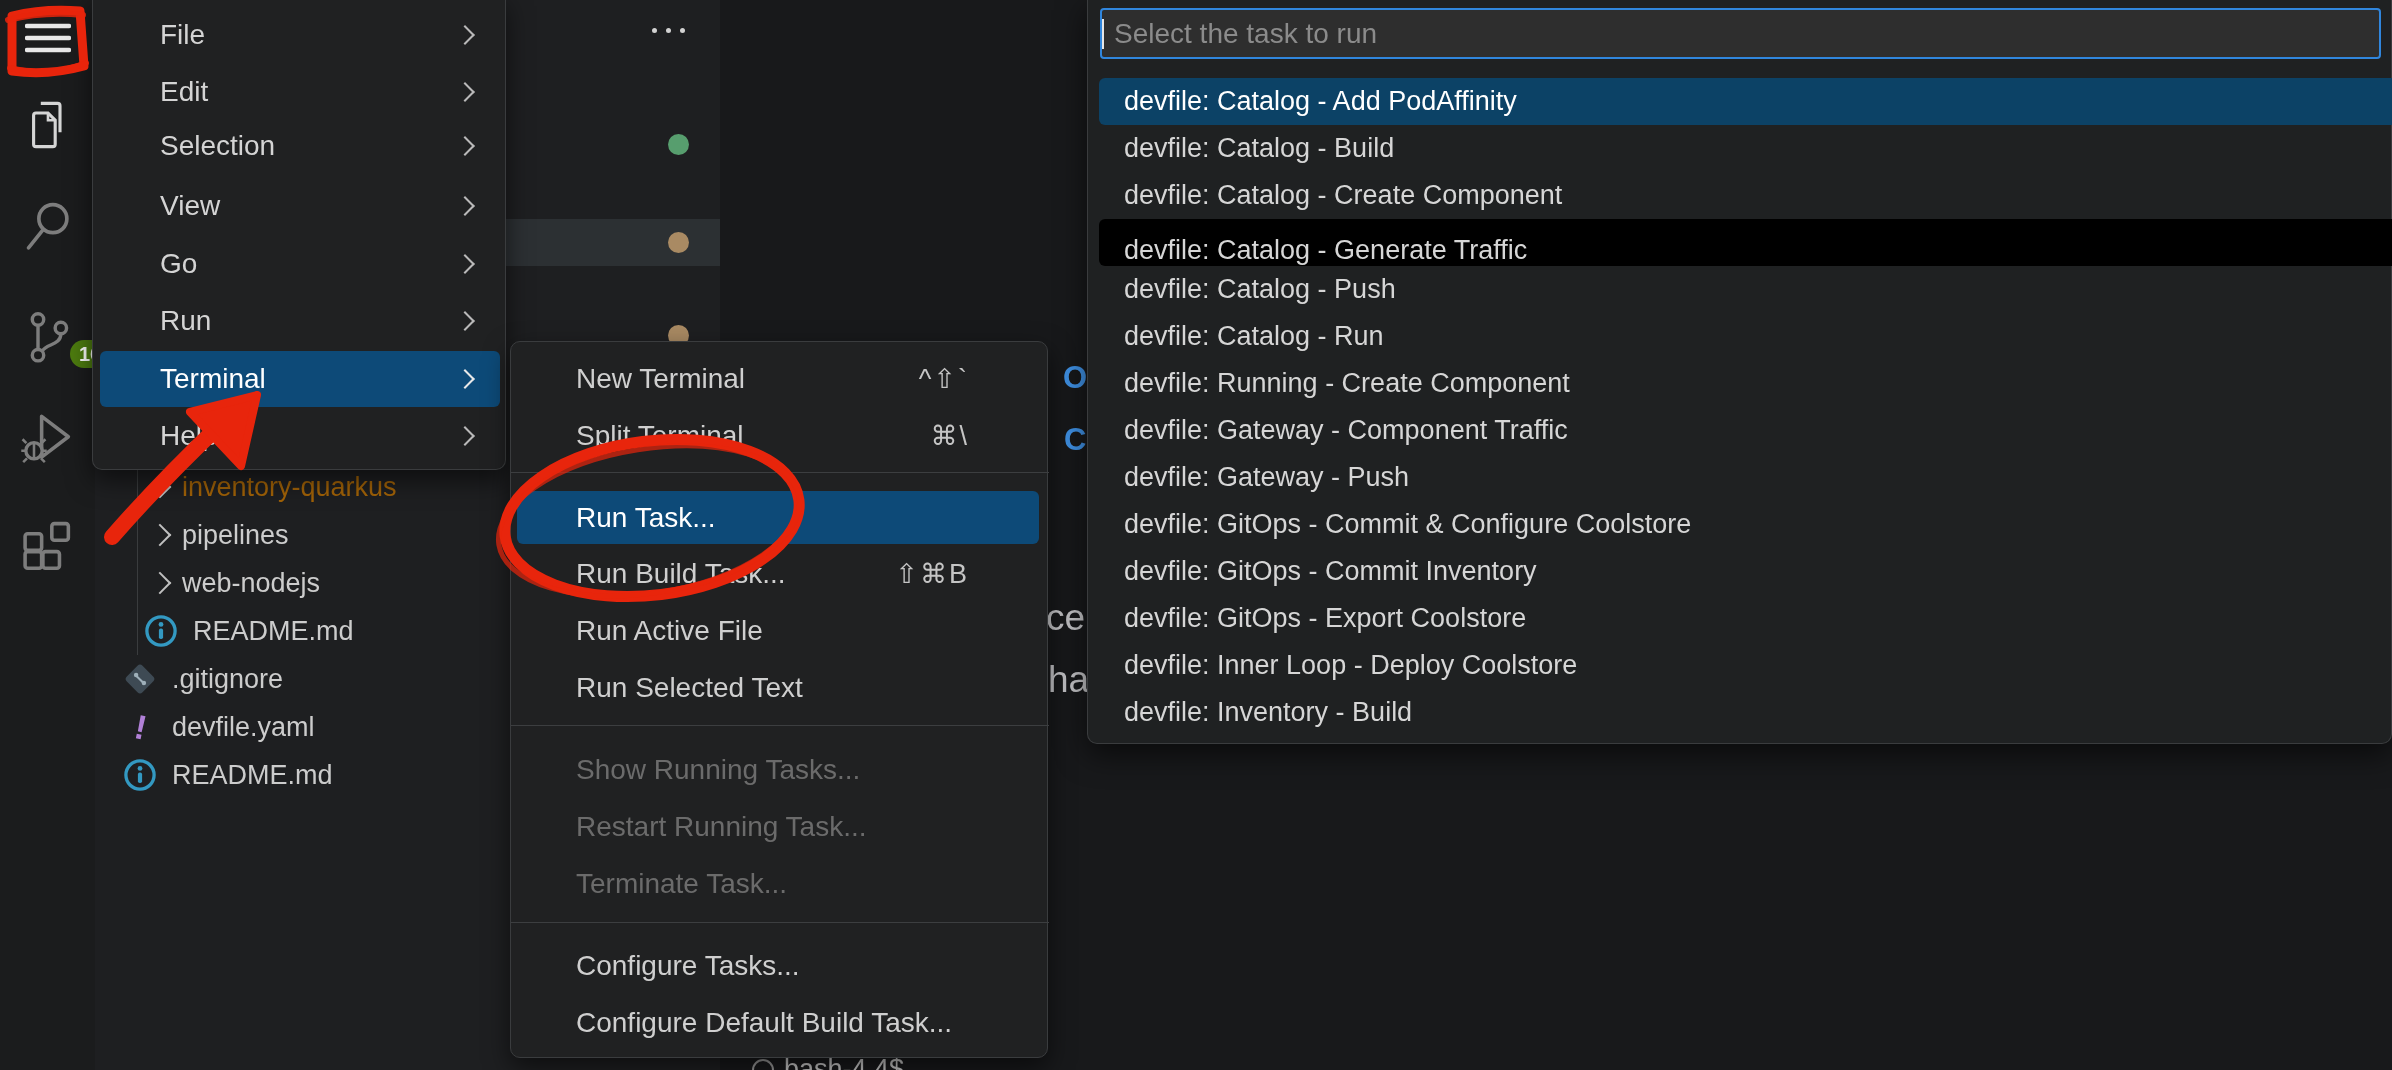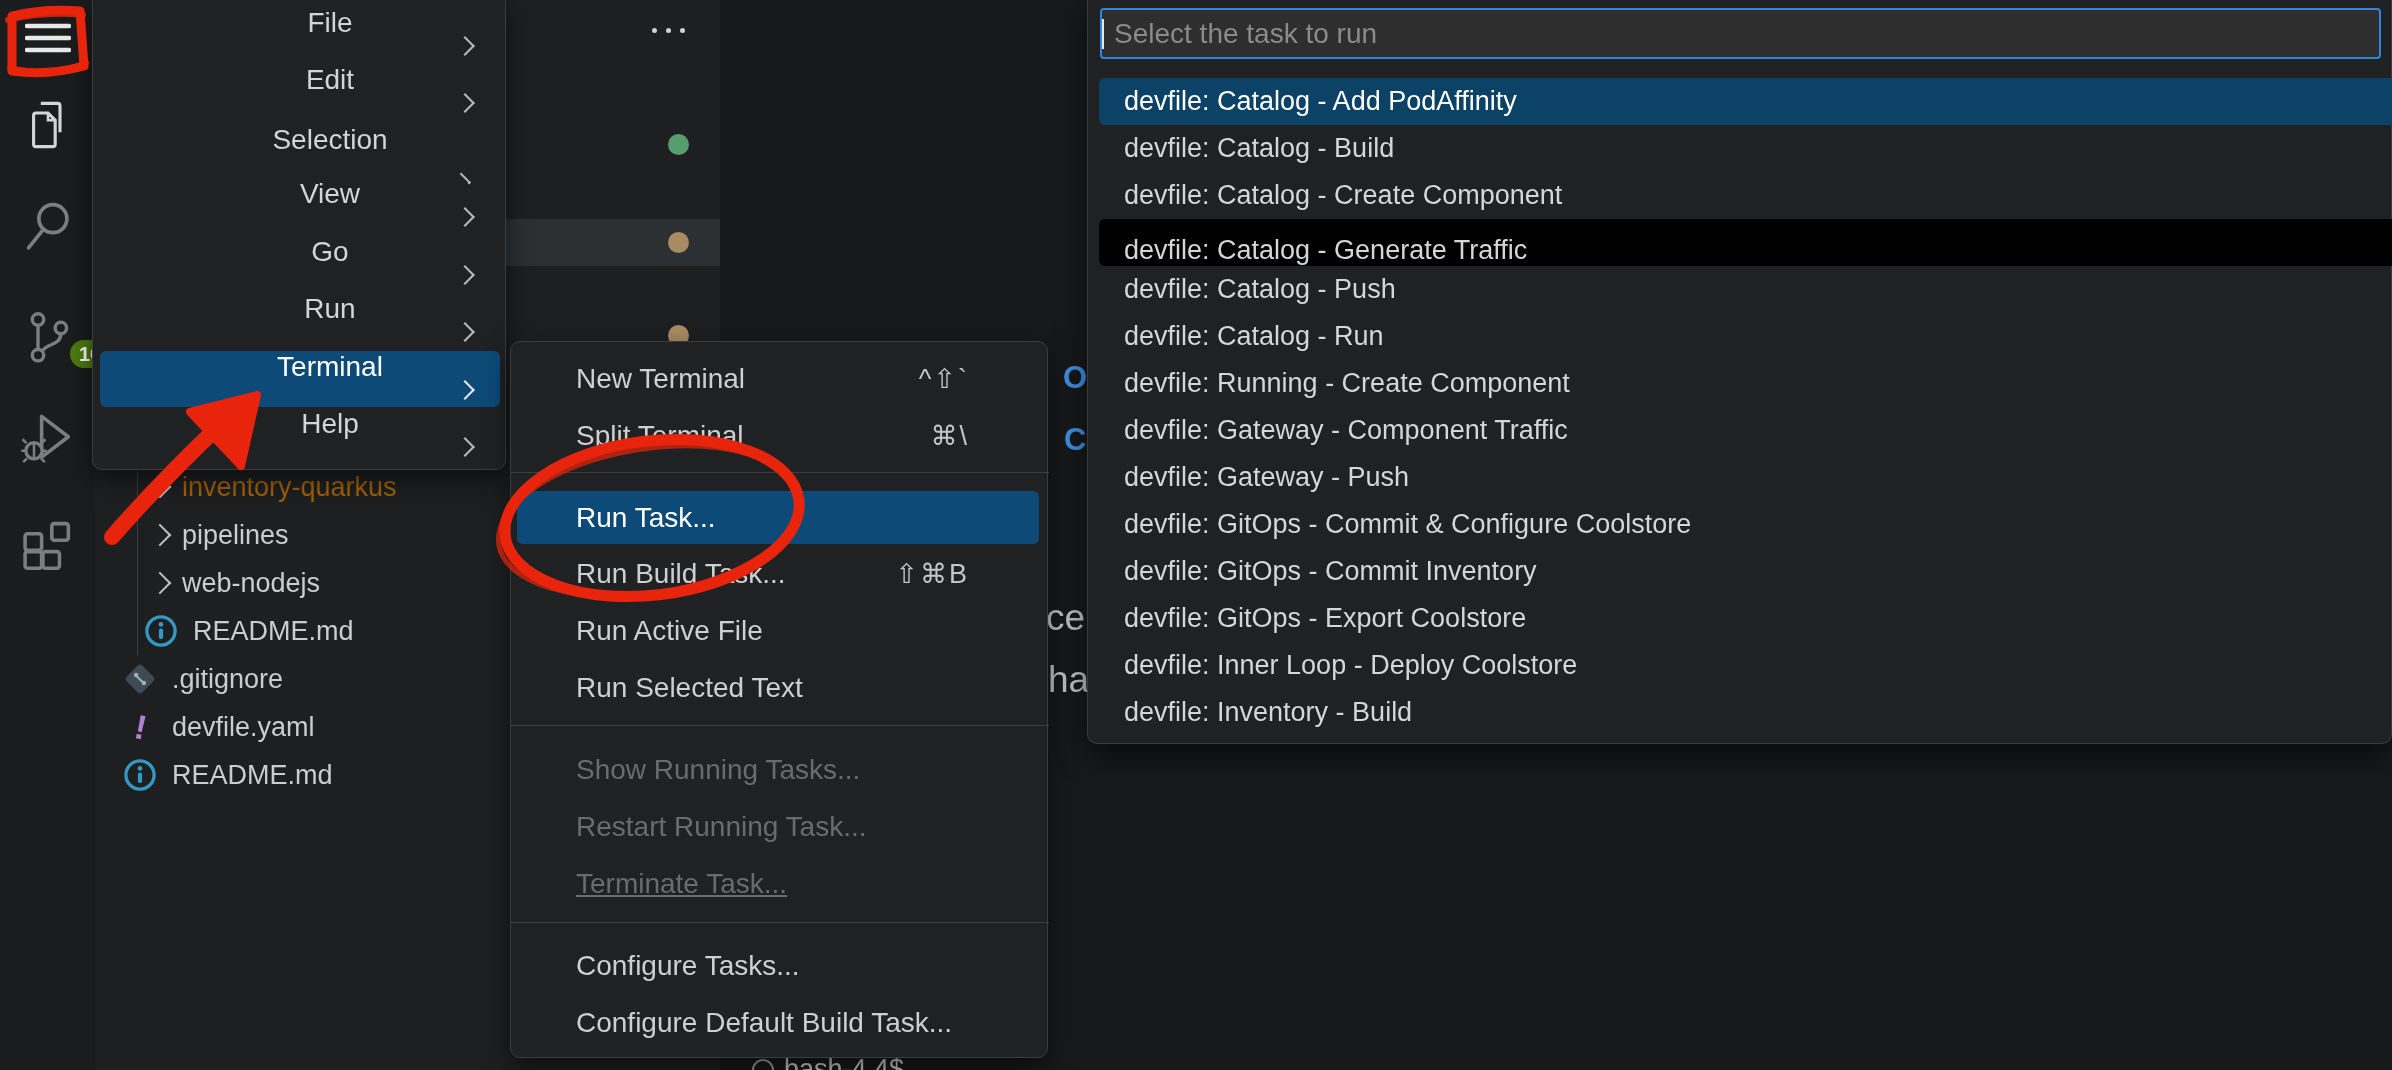--- a/index.html
+++ b/index.html
@@ -43,21 +43,21 @@
 
   
   .menu-panel{
     position:absolute;left:92px;top:-4px;width:414px;height:474px;z-index:3;
     background:#202122;border:1px solid #3a3c3e;border-top:none;border-radius:0 0 10px 10px;
     box-shadow:0 10px 26px rgba(0,0,0,.55);box-sizing:border-box;
   }
   .menu-item{
     position:absolute;left:7px;width:400px;height:56px;border-radius:6px;
     display:flex;align-items:center;padding-left:60px;box-sizing:border-box;
-    color:#d4d4d4;font-size:28px;cursor:pointer;flex-direction:column;
+    color:#d4d4d4;font-size:28px;cursor:pointer;
   }
   .menu-item .chev{margin-left:auto;margin-right:28px;width:12px;height:12px;border-right:2.6px solid #b9b9b9;border-top:2.6px solid #b9b9b9;transform:rotate(45deg);}
   .menu-item.active{background:#0d4a78;color:#ffffff;}
   .menu-item.active .chev{border-color:#e8e8e8;}
 
   
   .submenu-panel{
     position:absolute;left:510px;top:341px;width:538px;height:717px;z-index:4;
     background:#202122;border:1px solid #3a3c3e;border-radius:10px;
     box-shadow:0 10px 26px rgba(0,0,0,.55);box-sizing:border-box;
@@ -233,21 +233,21 @@
 
 <div class="menu-panel">
   <div class="menu-item" style="top:11px;">
       <span>File</span>
       <span class="chev"></span>
     </div>
   <div class="menu-item" style="top:68px;">
       <span>Edit</span>
       <span class="chev"></span>
     </div>
-  <div class="menu-item" style="top:128px;gap:21px;">
+  <div class="menu-item" style="top:122px;gap:21px;">
       <span>Selection</span>
       <span class="chev"></span>
     </div>
   <div class="menu-item" style="top:182px;">
       <span>View</span>
       <span class="chev"></span>
     </div>
   <div class="menu-item" style="top:240px;">
       <span>Go</span>
       <span class="chev"></span>
@@ -289,21 +289,21 @@
   <div class="sub-item" style="top:319px;">
       <span>Run Selected Text</span>
     </div>
   <div class="sub-sep" style="top:383px;"></div>
   <div class="sub-item disabled" style="top:401px;">
       <span>Show Running Tasks...</span>
     </div>
   <div class="sub-item disabled" style="top:458px;">
       <span>Restart Running Task...</span>
     </div>
-  <div class="sub-item disabled" style="top:515px;text-decoration:underline;">
+  <div class="sub-item disabled" style="top:515px;">
       <span>Terminate Task...</span>
     </div>
   <div class="sub-sep" style="top:580px;"></div>
   <div class="sub-item" style="top:597px;">
       <span>Configure Tasks...</span>
     </div>
   <div class="sub-item" style="top:654px;">
       <span>Configure Default Build Task...</span>
     </div>
 </div>

